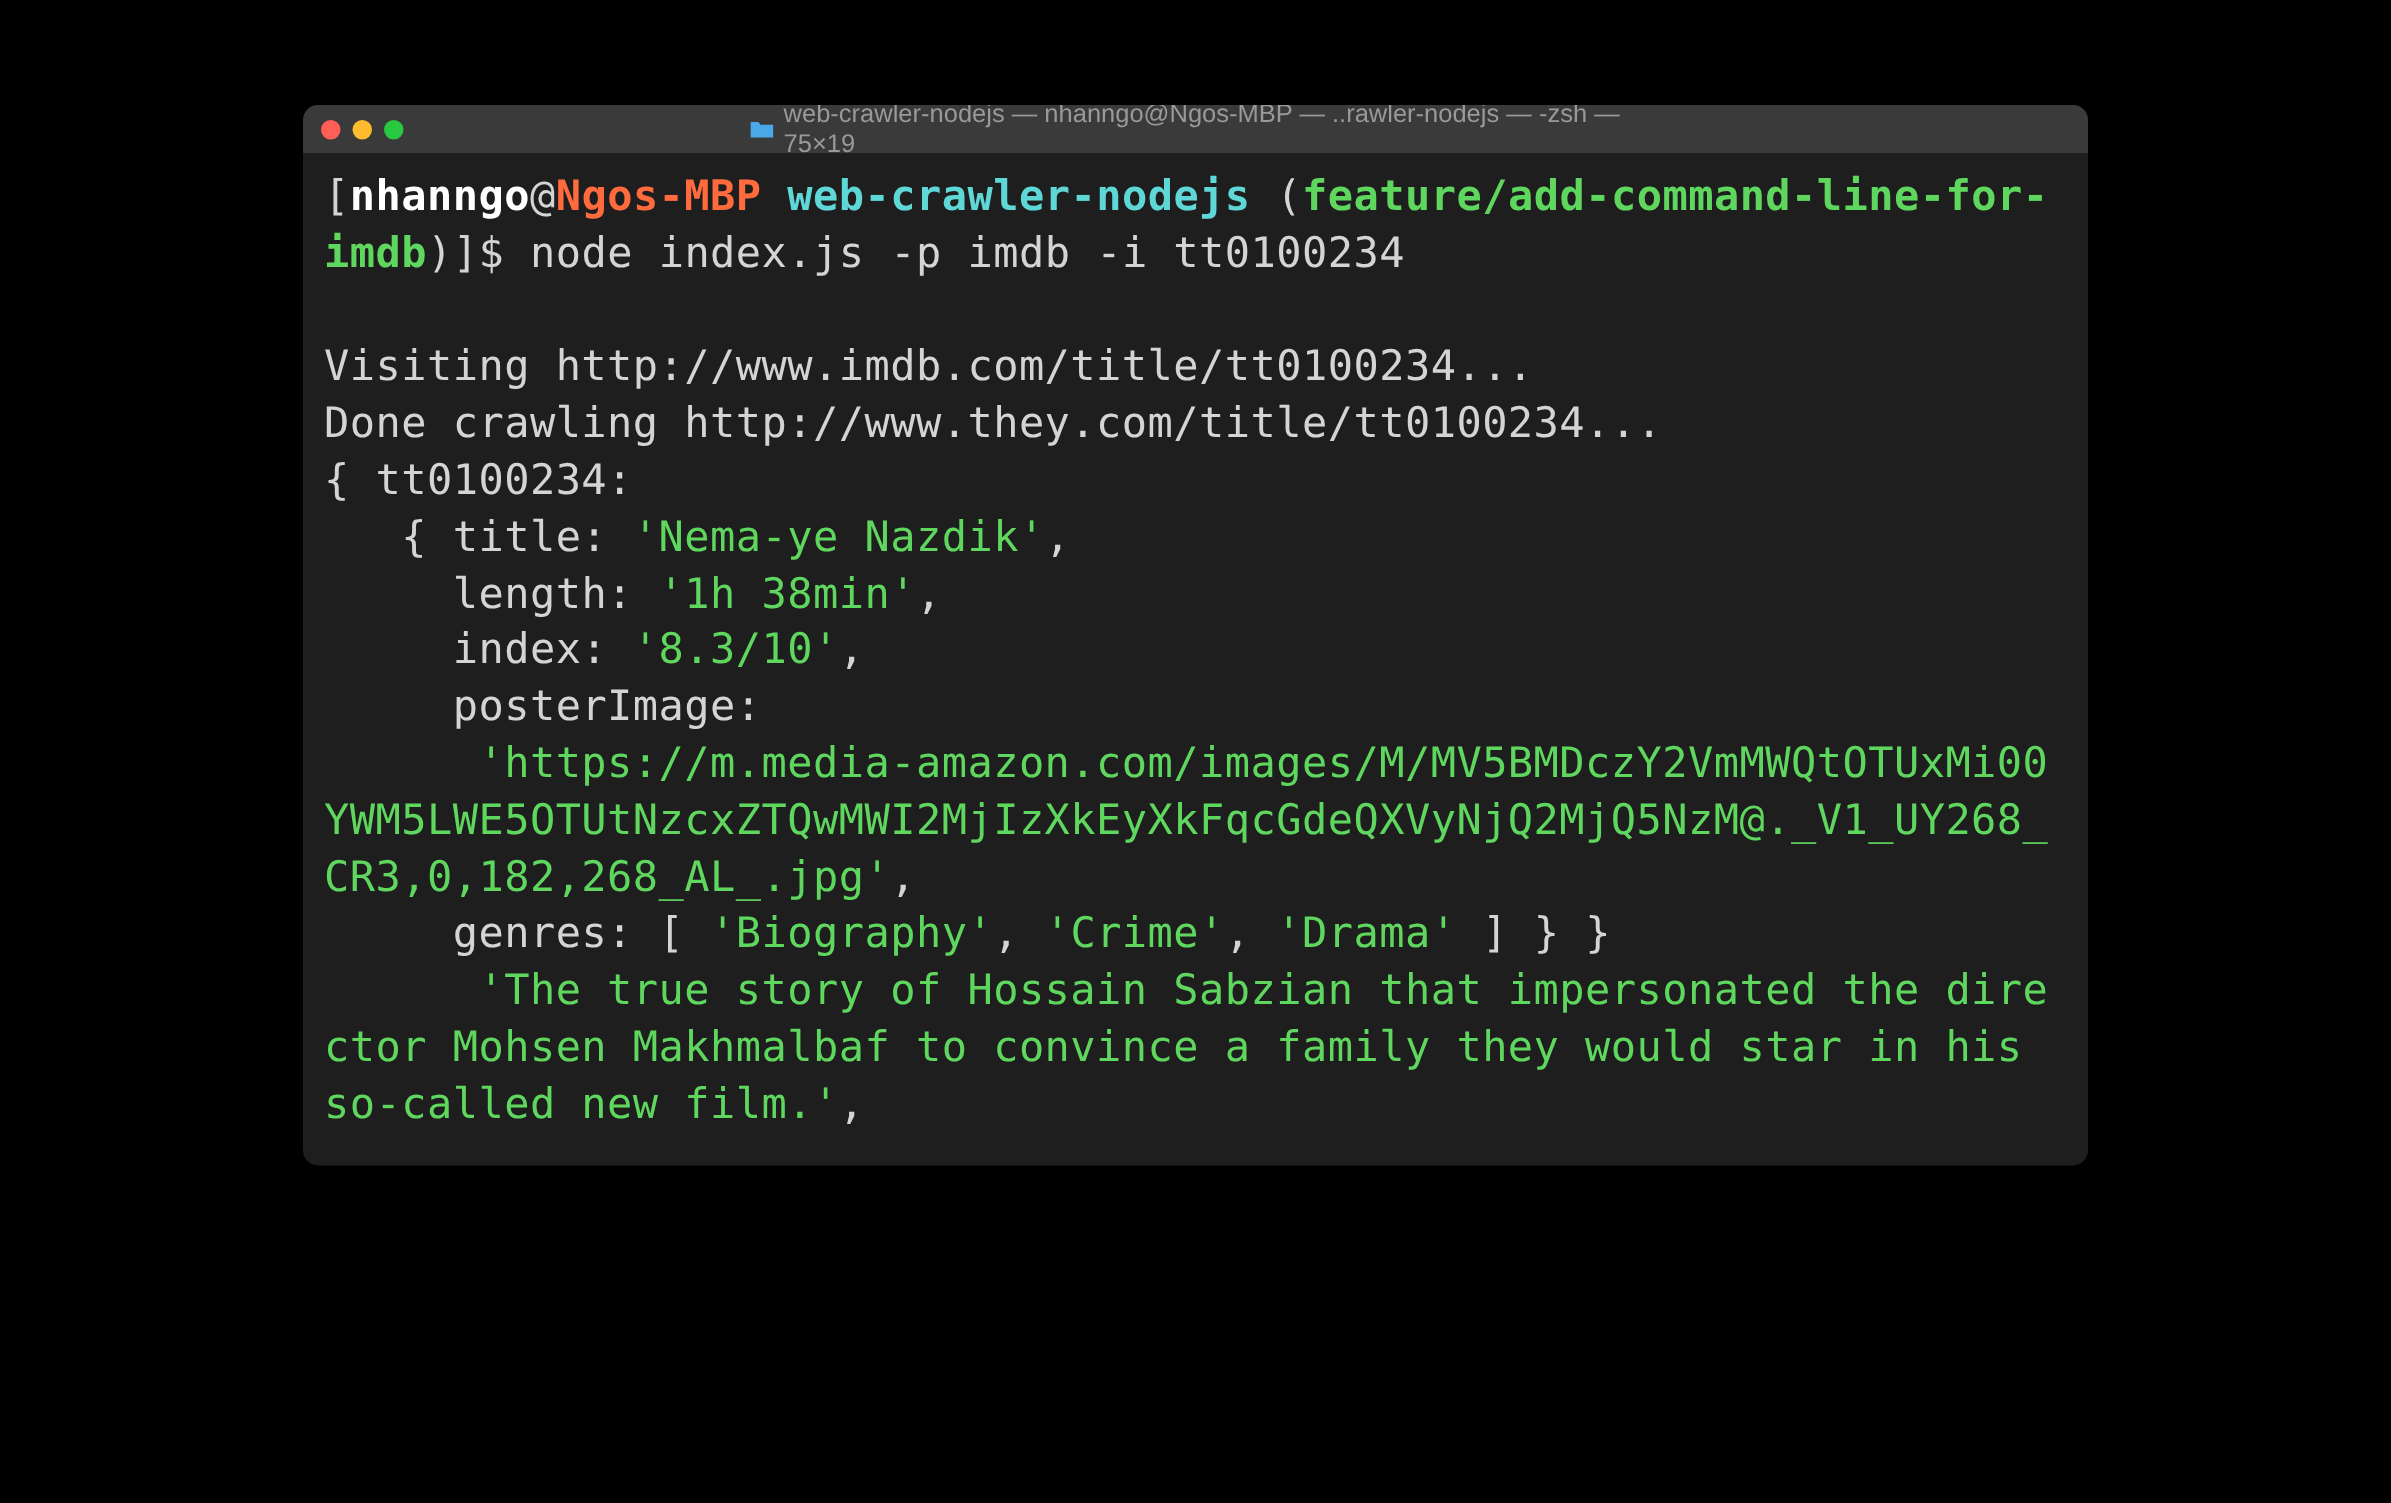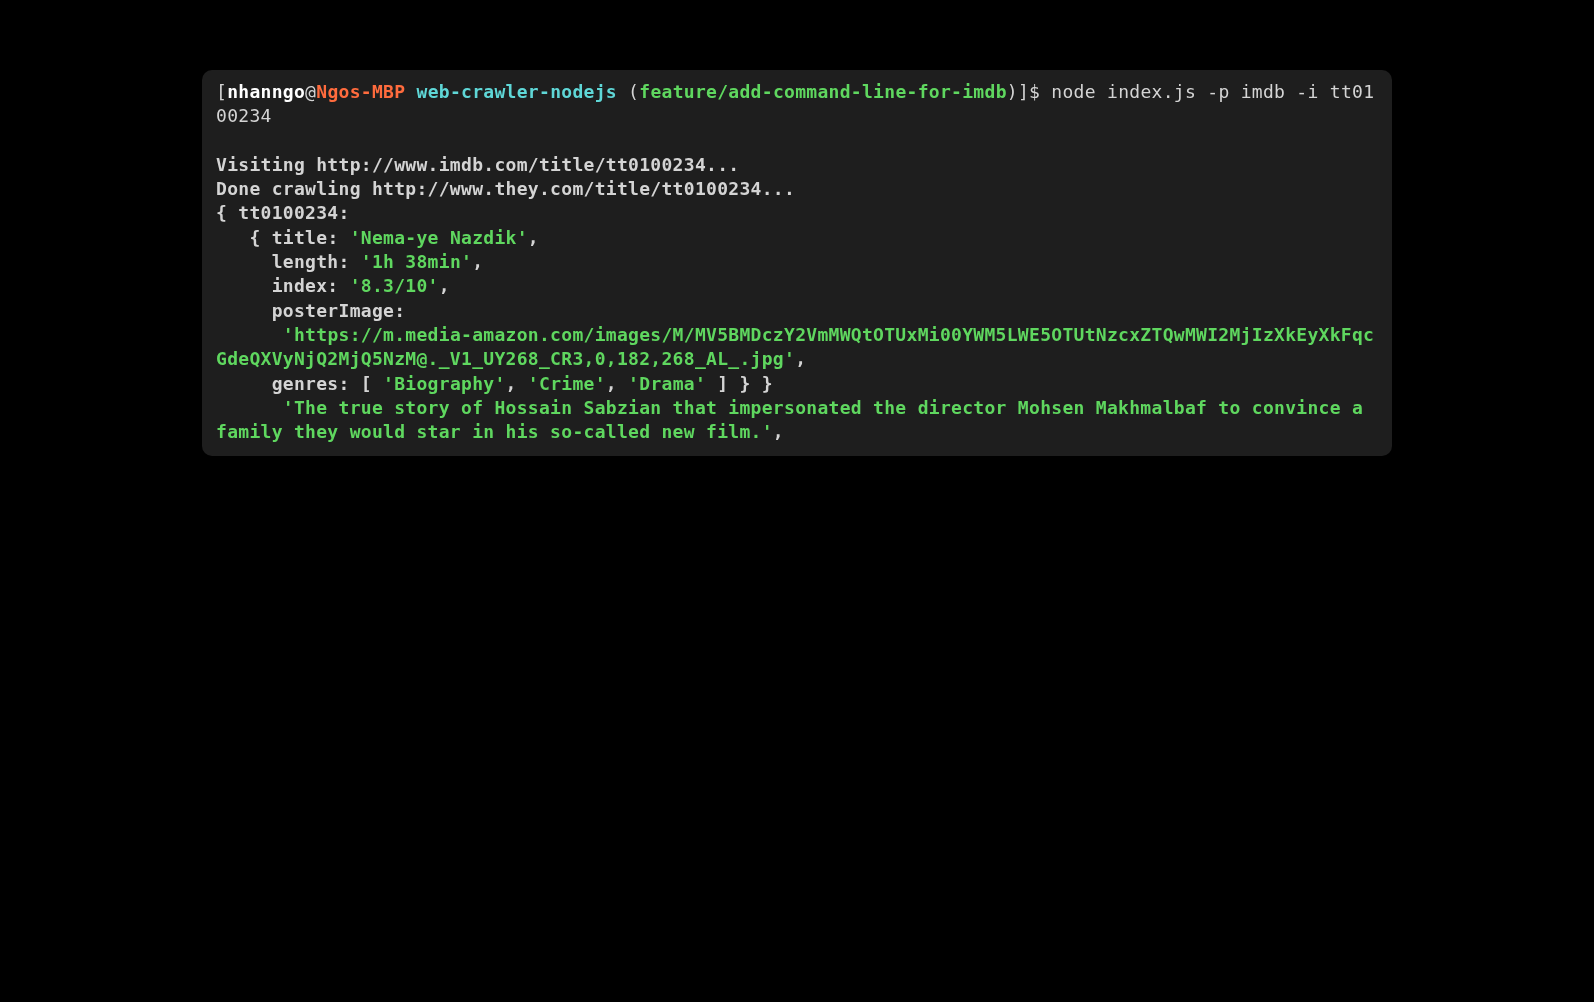--- a/index.html
+++ b/index.html
@@ -62,53 +62,65 @@
       font-size: 17px;
       font-family: -apple-system, BlinkMacSystemFont, 'Segoe UI', sans-serif;
     }
     
     .folder-icon {
       width: 18px;
       height: 14px;
     }
     
     .terminal-body {
-      padding: 10px 14px 12px 14px;
-      font-size: 18px;
+      padding: 10px 14px 22px 14px;
+      font-size: 28px;
       line-height: 1.35;
       color: #cccccc;
       letter-spacing: 0.3px;
     }
     
     .prompt-line {
       white-space: pre-wrap;
       word-break: break-all;
     }
     
     .output-line {
       white-space: pre-wrap;
       word-break: break-all;
-      font-weight: bold;
     }
     
     .c-white { color: #d4d4d4; }
     .c-white-bold { color: #ffffff; font-weight: bold; }
     .c-orange { color: #ff6b3d; font-weight: bold; }
     .c-cyan { color: #5fd7d7; font-weight: bold; }
     .c-green-bold { color: #5fd75f; font-weight: bold; }
     .c-green { color: #5fd75f; }
     
     .blank-line {
       height: 1.35em;
     }
   </style>
 </head>
 <body>
 
 <div class="terminal-window">
+  <div class="title-bar">
+    <div class="traffic-lights">
+      <div class="traffic-light tl-close"></div>
+      <div class="traffic-light tl-minimize"></div>
+      <div class="traffic-light tl-maximize"></div>
+    </div>
+    <div class="title-content">
+      <svg class="folder-icon" viewBox="0 0 18 14">
+        <path d="M1 2 L1 13 L17 13 L17 4 L8 4 L6.5 2 Z" fill="#4aa8e8"></path>
+      </svg>
+      <span>web-crawler-nodejs — nhanngo@Ngos-MBP — ..rawler-nodejs — -zsh — 75×19</span>
+    </div>
+  </div>
 
   <div class="terminal-body">
     <div class="prompt-line"><span class="c-white">[</span><span class="c-white-bold">nhanngo</span><span class="c-white">@</span><span class="c-orange">Ngos-MBP</span><span> </span><span class="c-cyan">web-crawler-nodejs</span><span> </span><span class="c-white">(</span><span class="c-green-bold">feature/add-command-line-for-imdb</span><span class="c-white">)</span><span class="c-white">]</span><span class="c-white">$ </span><span class="c-white">node index.js -p imdb -i tt0100234</span></div>
 
     <div class="blank-line"></div>
 
     <div class="output-line c-white">Visiting http://www.imdb.com/title/tt0100234...</div>
     <div class="output-line c-white">Done crawling http://www.they.com/title/tt0100234...</div>
     <div class="output-line c-white">{ tt0100234:</div>
 

